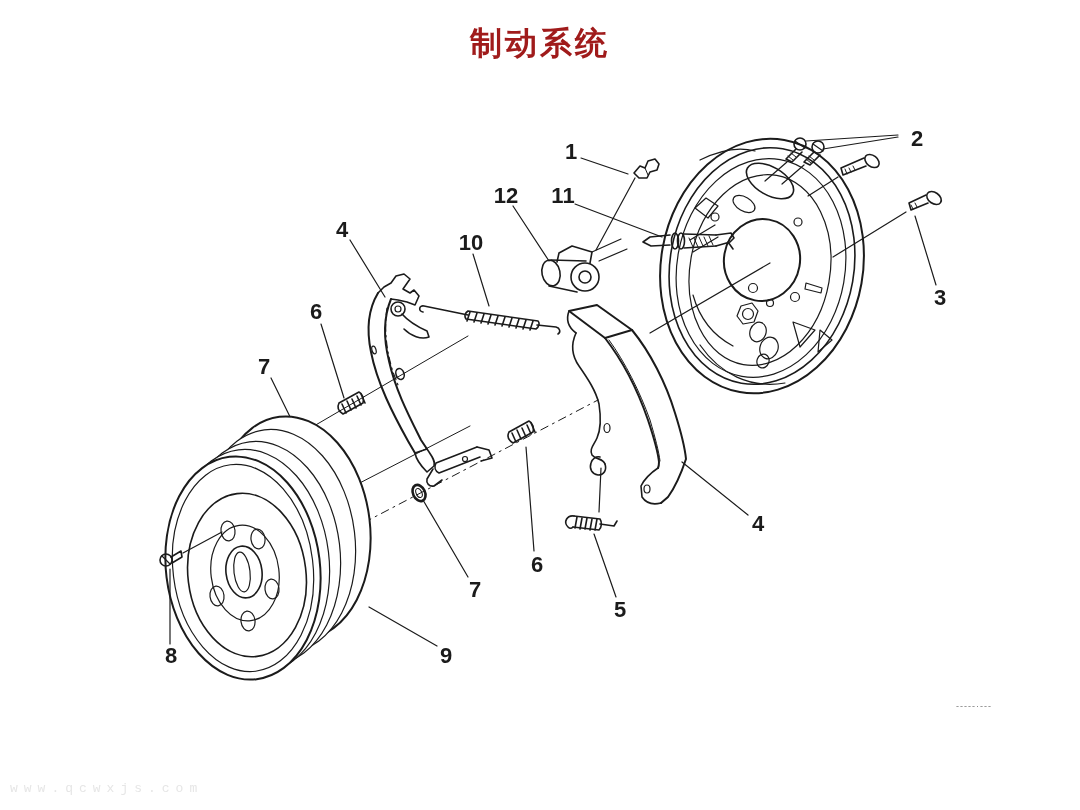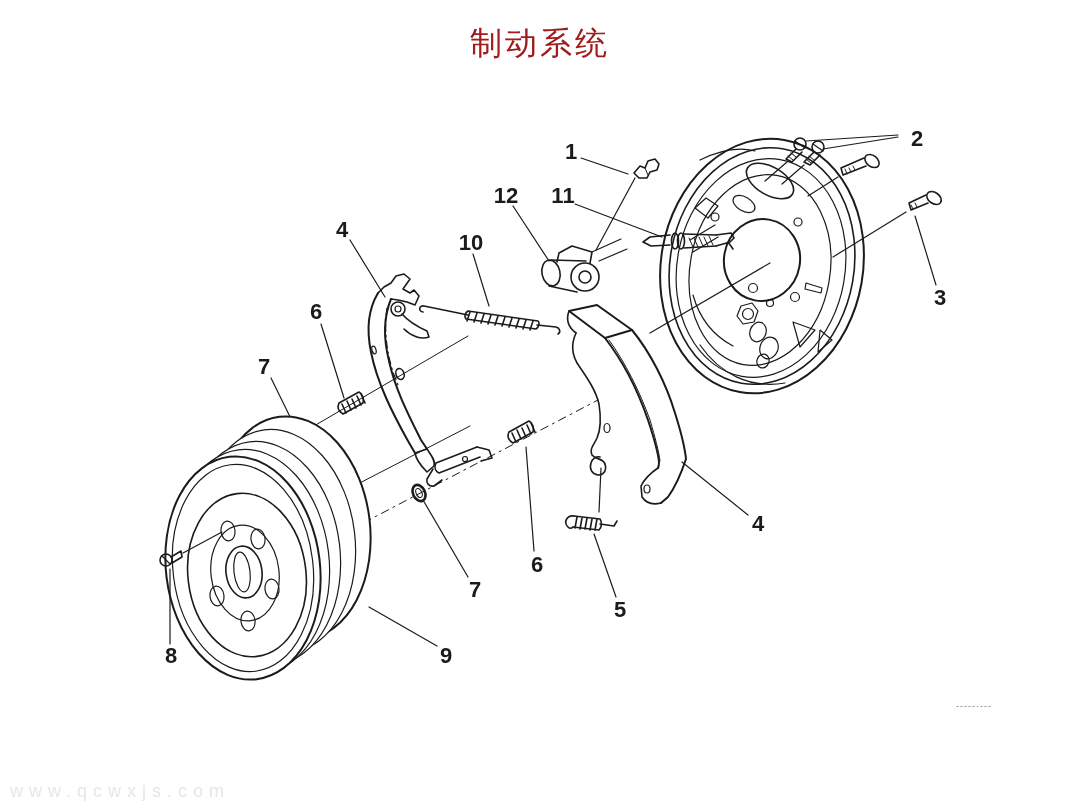--- a/index.html
+++ b/index.html
@@ -1,25 +1,25 @@
 <!DOCTYPE html>
 <html><head>
 <meta charset="utf-8">
 <style>
   html,body{margin:0;padding:0;background:#fff;}
   .stage{position:relative;width:1080px;height:810px;background:#ffffff;overflow:hidden;
          font-family:"Liberation Sans",sans-serif;}
   .page-title{position:absolute;left:0;top:22px;width:100%;text-align:center;margin:0;
-atics      font-size:42px;font-weight:normal;letter-spacing:3px;color:#A01B1B;
+atics      font-size:42px;font-weight:bold;letter-spacing:3px;color:#A01B1B;
       font-family:"Liberation Sans",sans-serif;}
   .diagram-svg{position:absolute;left:0;top:0;}
   .diagram-svg *{vector-effect:none;}
   .wm{position:absolute;color:#E6E6E6;user-select:none;}
   .wm1{left:8px;top:736px;font-size:31px;font-weight:bold;letter-spacing:3px;}
-  .wm2{left:10px;top:781px;font-size:18px;letter-spacing:6px;}
+  .wm2{left:10px;top:781px;font-size:13px;letter-spacing:6px;font-family:Liberation Mono, monospace;}
   .corner-mark{position:absolute;left:956px;top:701px;font-size:9px;color:#777;letter-spacing:1px;}
   svg{stroke:#1b1b1b;fill:none;stroke-linecap:round;stroke-linejoin:round;}
   .s2{stroke-width:2;} .s16{stroke-width:1.6;} .s12{stroke-width:1.2;} .s1{stroke-width:1;}
   .wfill{fill:#ffffff;}
   .lead{stroke-width:1.2;}
   .callout{font-family:"Liberation Sans",sans-serif;font-size:22px;font-weight:bold;
            fill:#1b1b1b;stroke:none;text-anchor:middle;}
 </style>
 </head>
 <body>

